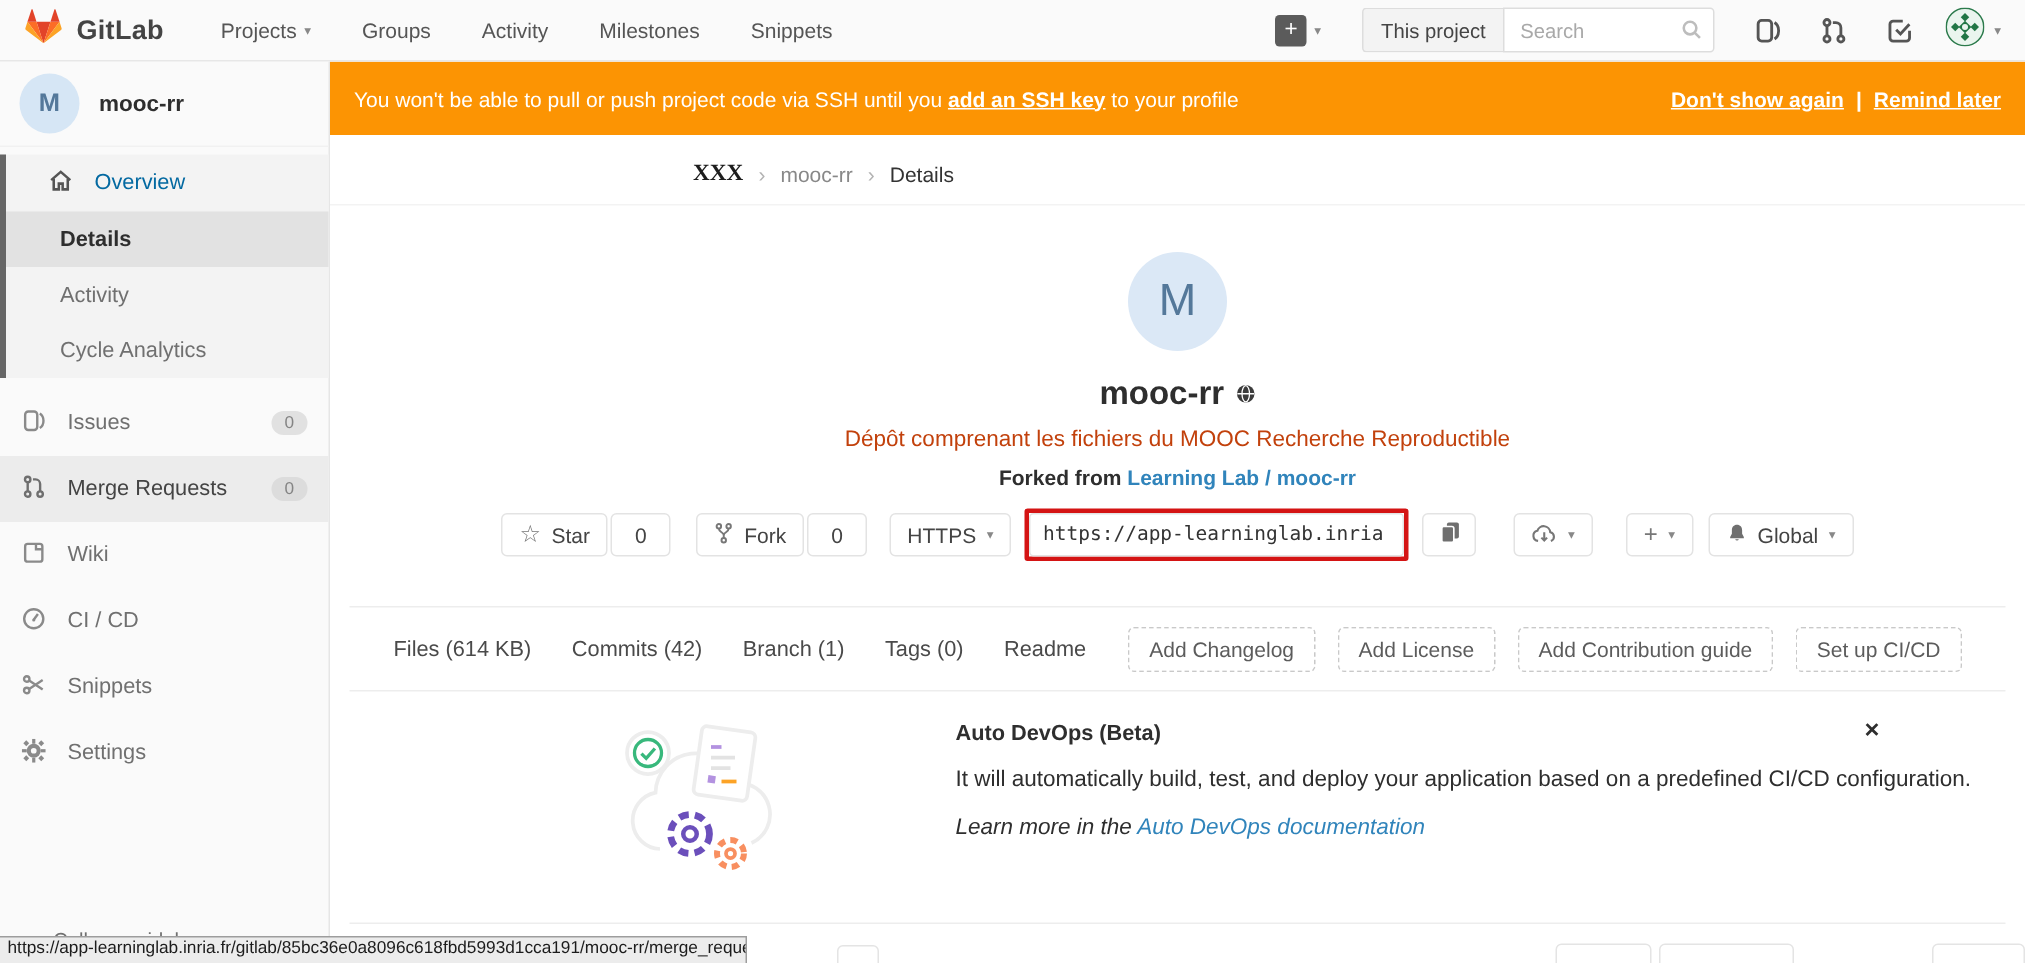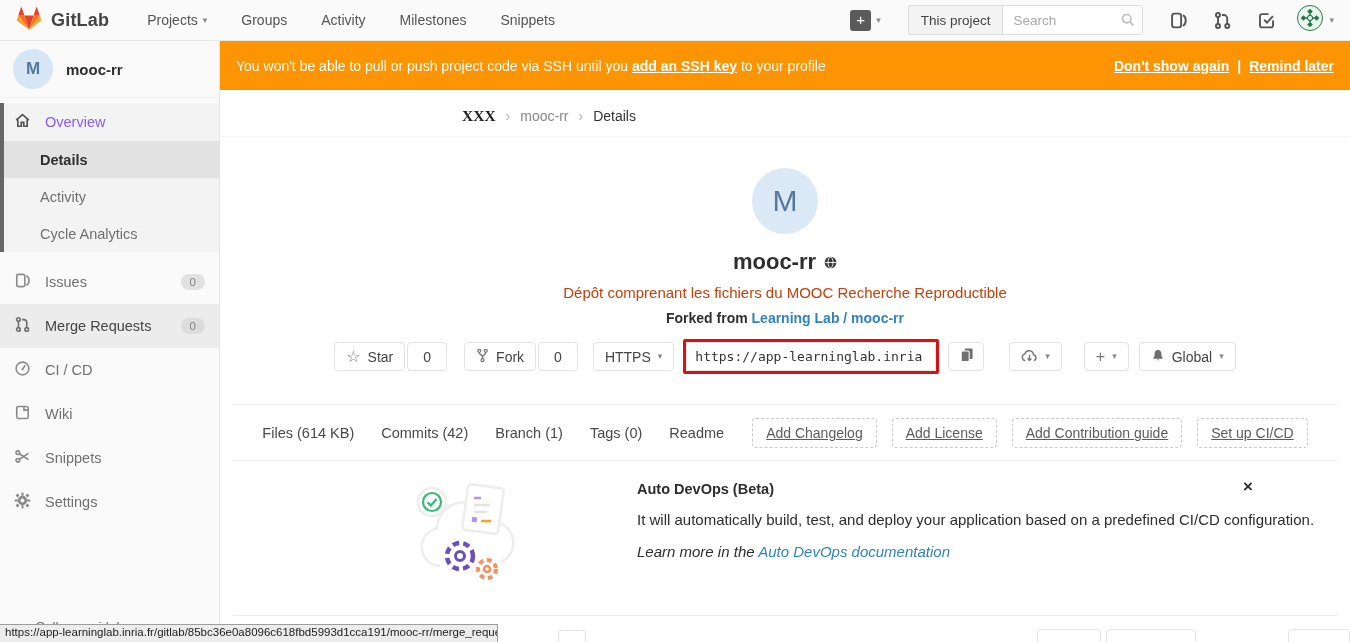--- a/index.html
+++ b/index.html
@@ -34,22 +34,22 @@
 
   
   .sidebar { position:absolute; top:41px; left:0; width:220px; bottom:0; background:#fafafa;
              border-right:1px solid #e6e6e6; z-index:4; }
   .ctx-header { height:57px; display:flex; align-items:center; padding:0 13px; gap:13px;
                 border-bottom:1px solid #f1f1f1; cursor:pointer; }
   .ctx-avatar { width:40px; height:40px; border-radius:50%; background:#d6e6f5; color:#54789a;
                 font-size:17px; font-weight:600; display:flex; align-items:center; justify-content:center; }
   .ctx-name { font-size:15px; font-weight:600; color:#2e2e2e; }
   .ovw-section { margin-top:5px; border-left:4px solid #666; background:#f3f3f3; }
-  .srow { height:38px; display:flex; align-items:center; gap:14px; padding-left:10px;
-          font-size:14.5px; color:#8b5cf6; cursor:pointer; }
+  .srow { height:38px; display:flex; align-items:center; gap:14px; padding-left:28px;
+          font-size:14.5px; color:#0369a1; cursor:pointer; }
   .sub { height:37px; padding-left:36px; color:#707070; }
   .sub.active { background:#e2e2e2; color:#2e2e2e; font-weight:700; }
   .side-item { height:44px; display:flex; align-items:center; padding:0 14px; gap:14px;
                font-size:14.5px; color:#707070; cursor:pointer; }
   .side-item.hovered { background:#ececec; color:#444; }
   .side-item .lbl { flex:1; }
   .badge { background:#e1e1e1; color:#848484; font-size:11.5px; padding:2px 9px; border-radius:10px; }
   .side-item.hovered .badge { background:#dcdcdc; }
   .collapse-row { position:absolute; bottom:7px; left:16px; display:flex; align-items:center; gap:11px;
                   font-size:13.5px; color:#707070; cursor:pointer; }
@@ -90,21 +90,21 @@
   .clone-wrap input { width:250px; height:29px; border:1px solid #e3e3e3; border-radius:3px; padding:0 8px;
                       font:13px "DejaVu Sans Mono", monospace; color:#333; outline:none; background:#fff; }
   .icon-btn { width:36px; justify-content:center; }
 
   .divider { border-top:1px solid #ededed; margin:30px 13px 0; }
   .stats-row { padding:13px 0 12px; display:flex; justify-content:center; align-items:center; gap:27px;
                font-size:14.5px; color:#4a4a4a; }
   .stat-link { cursor:pointer; }
   .dashed-group { display:flex; gap:15px; margin-left:1px; }
   .dashed-btn { border:1px dashed #c9c9c9; border-radius:4px; padding:6px 13px; color:#5c5c5c;
-                font-size:14px; background:#fff; cursor:pointer;text-decoration:underline; }
+                font-size:14px; background:#fff; cursor:pointer; }
 
   .devops { position:relative; height:150px; }
   .devops-illus { position:absolute; left:188px; top:7px; }
   .devops-main { position:absolute; left:417px; top:20px; font-size:15px; color:#2e2e2e; }
   .devops-title { font-weight:700; font-size:14.5px; }
   .devops-body { margin-top:14px; }
   .devops-learn { margin-top:15px;font-style:italic; }
   .enable-btn { margin-top:17px; display:inline-block; border:1px solid #e0e0e0; border-radius:4px;
                 padding:7px 13px; font-size:14px; color:#2e2e2e; background:#fff; cursor:pointer; }
   .devops-close { position:absolute; right:97px; top:17px; font-size:17px; font-weight:700; color:#2e2e2e;
@@ -258,35 +258,35 @@
             <circle cx="12" cy="12.6" r="1.7"></circle>
           <path d="M4.2 5.1v5.8M7.5 3.4h1.6c1.6 0 2.9 1.3 2.9 2.9v4.6"></path>
         </svg>
       </span>
       <span class="lbl">Merge Requests</span>
       <span class="badge">0</span>
     </div>
     <div class="side-item">
       <span>
         <svg width="17" height="17" viewBox="0 0 16 16" fill="none" stroke="#8a8a8a" stroke-width="1.5">
+          <rect x="2.6" y="2.4" width="10.8" height="11.2" rx="1.6"></rect>
+            <path d="M9.4 2.4v3.4h4"></path>
+        </svg>
+      </span>
+      <span class="lbl">Wiki</span>
+    </div>
+    <div class="side-item">
+      <span>
+        <svg width="17" height="17" viewBox="0 0 16 16" fill="none" stroke="#8a8a8a" stroke-width="1.5">
           <circle cx="8" cy="8" r="6"></circle>
             <path d="M8 8.6 10.6 5"></path>
             <circle cx="8" cy="8.8" r="1" fill="#8a8a8a" stroke="none"></circle>
         </svg>
       </span>
       <span class="lbl">CI / CD</span>
-    </div>
-    <div class="side-item">
-      <span>
-        <svg width="17" height="17" viewBox="0 0 16 16" fill="none" stroke="#8a8a8a" stroke-width="1.5">
-          <rect x="2.6" y="2.4" width="10.8" height="11.2" rx="1.6"></rect>
-            <path d="M9.4 2.4v3.4h4"></path>
-        </svg>
-      </span>
-      <span class="lbl">Wiki</span>
     </div>
     <div class="side-item">
       <span>
         <svg width="17" height="17" viewBox="0 0 16 16" fill="none" stroke="#8a8a8a" stroke-width="1.5">
           <circle cx="3.6" cy="4.4" r="1.7"></circle>
             <circle cx="3.6" cy="11.6" r="1.7"></circle>
           <path d="M5.1 5.4 13.6 11M5.1 10.6 13.6 5"></path>
         </svg>
       </span>
       <span class="lbl">Snippets</span>

